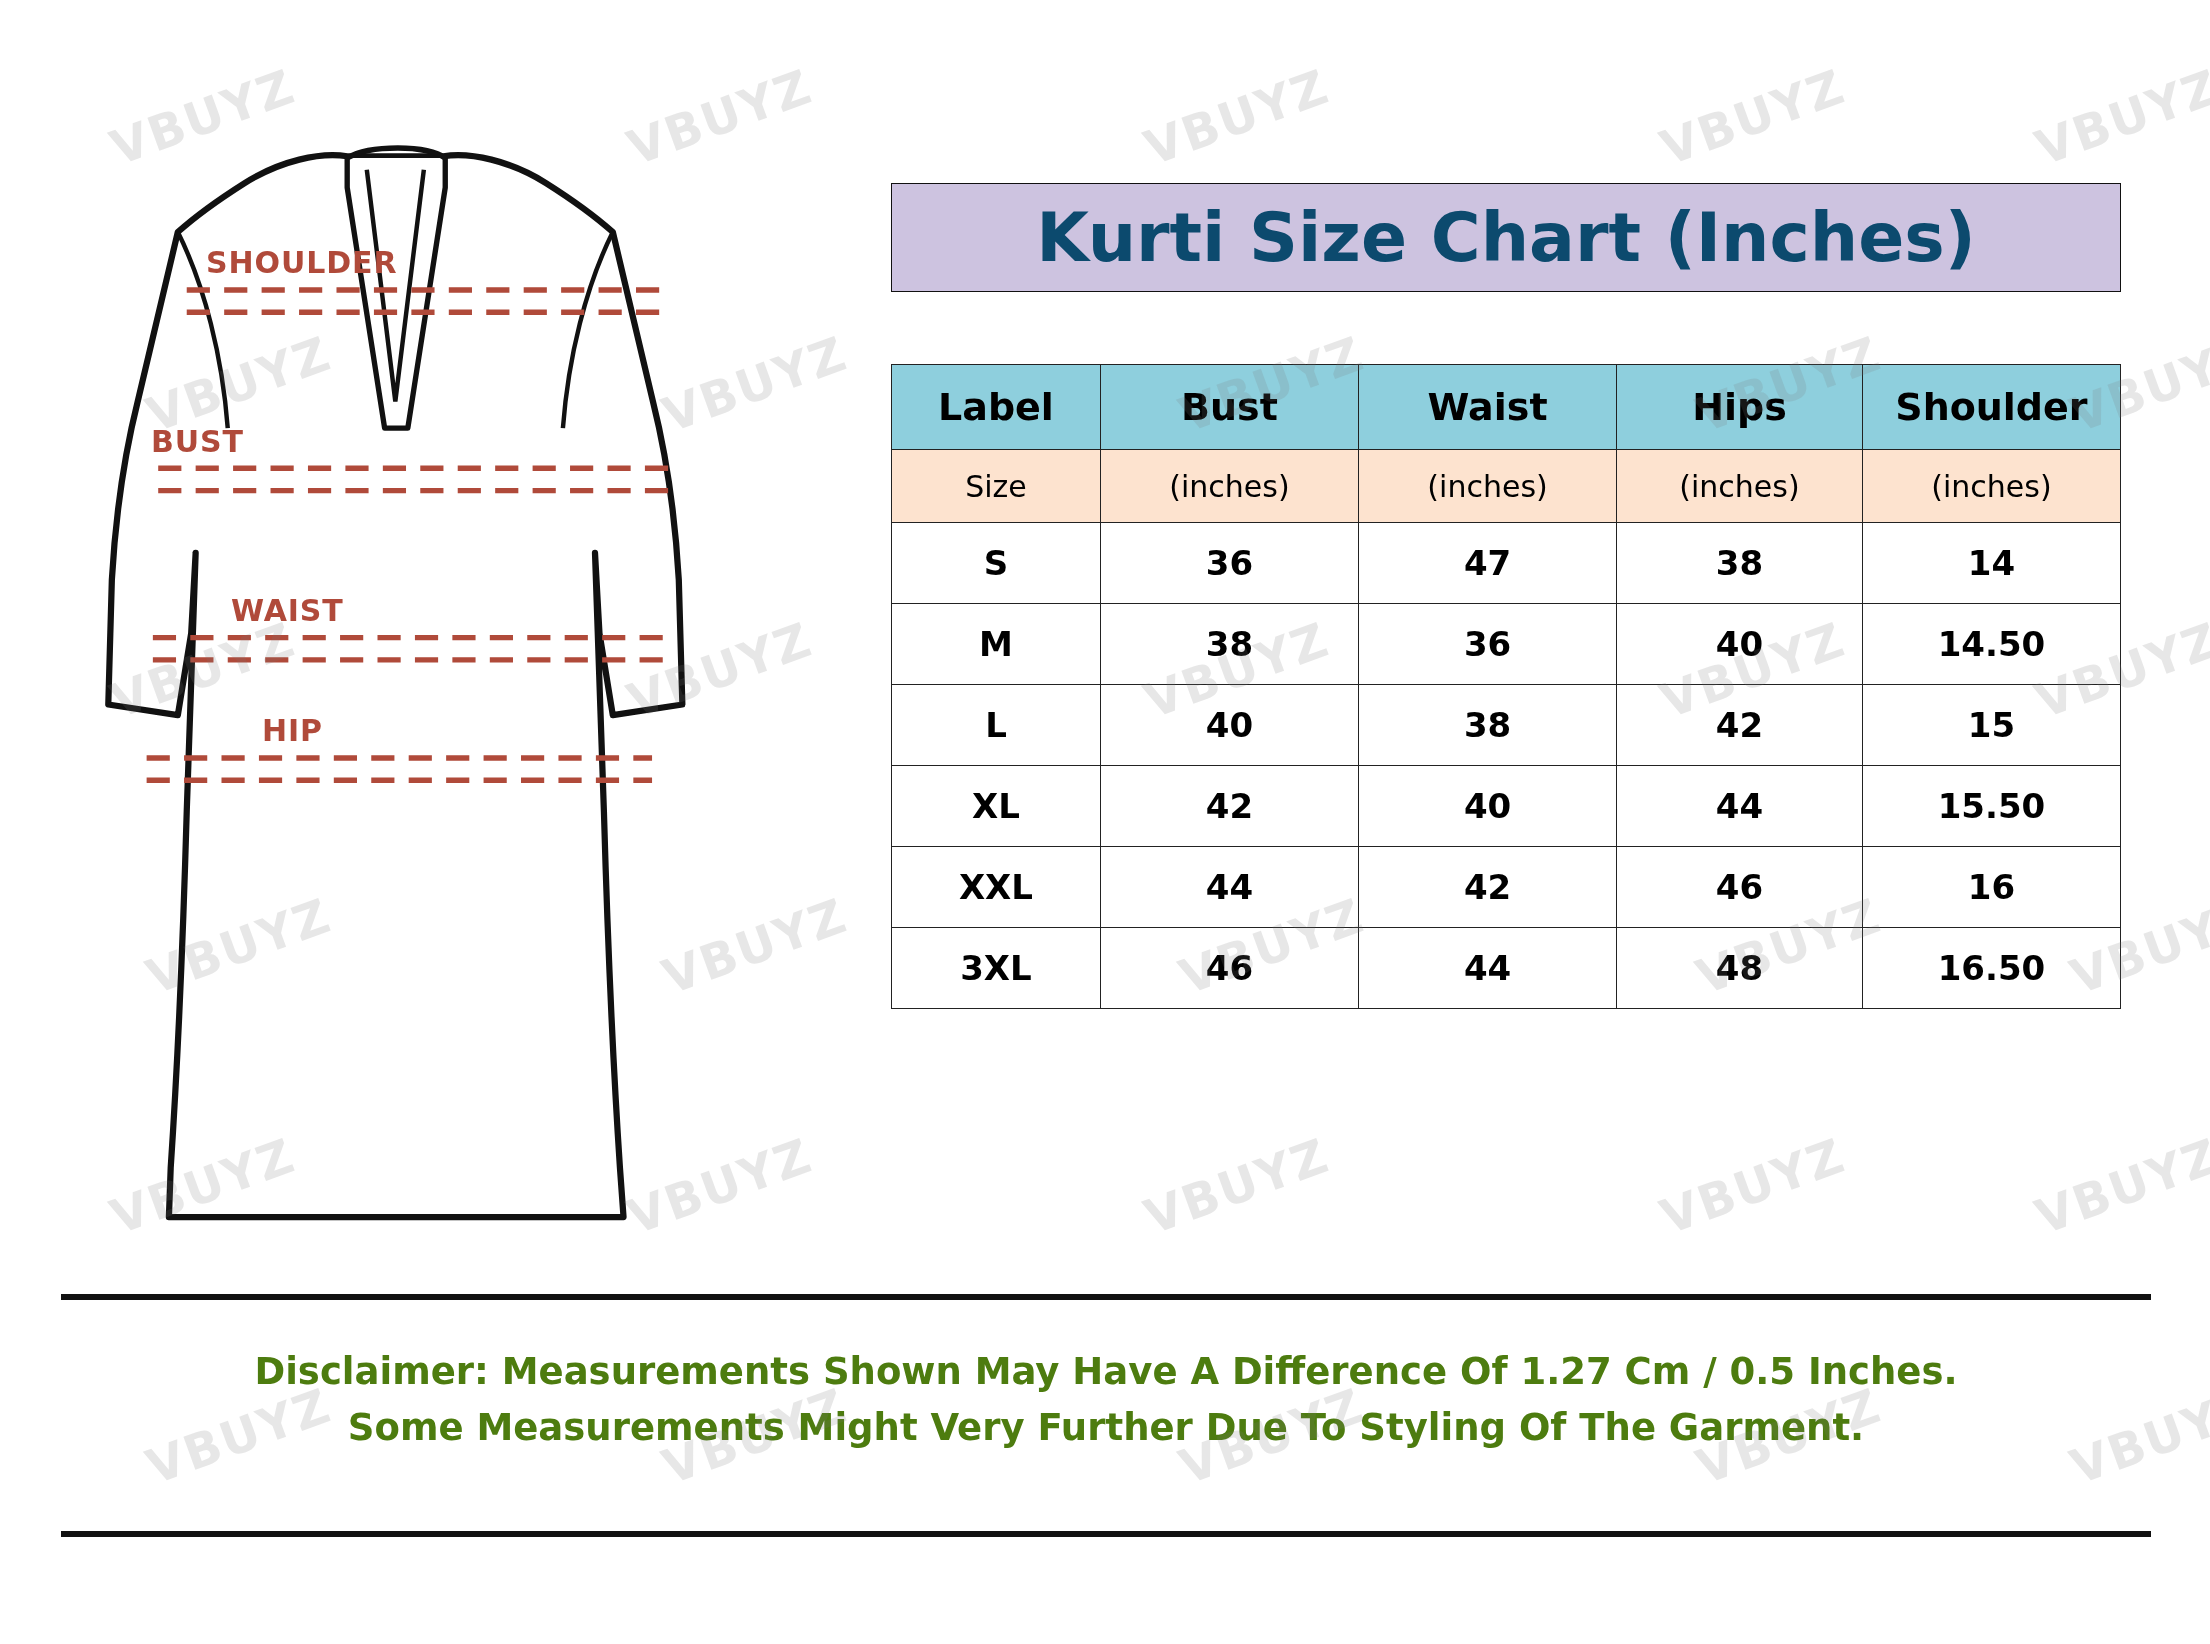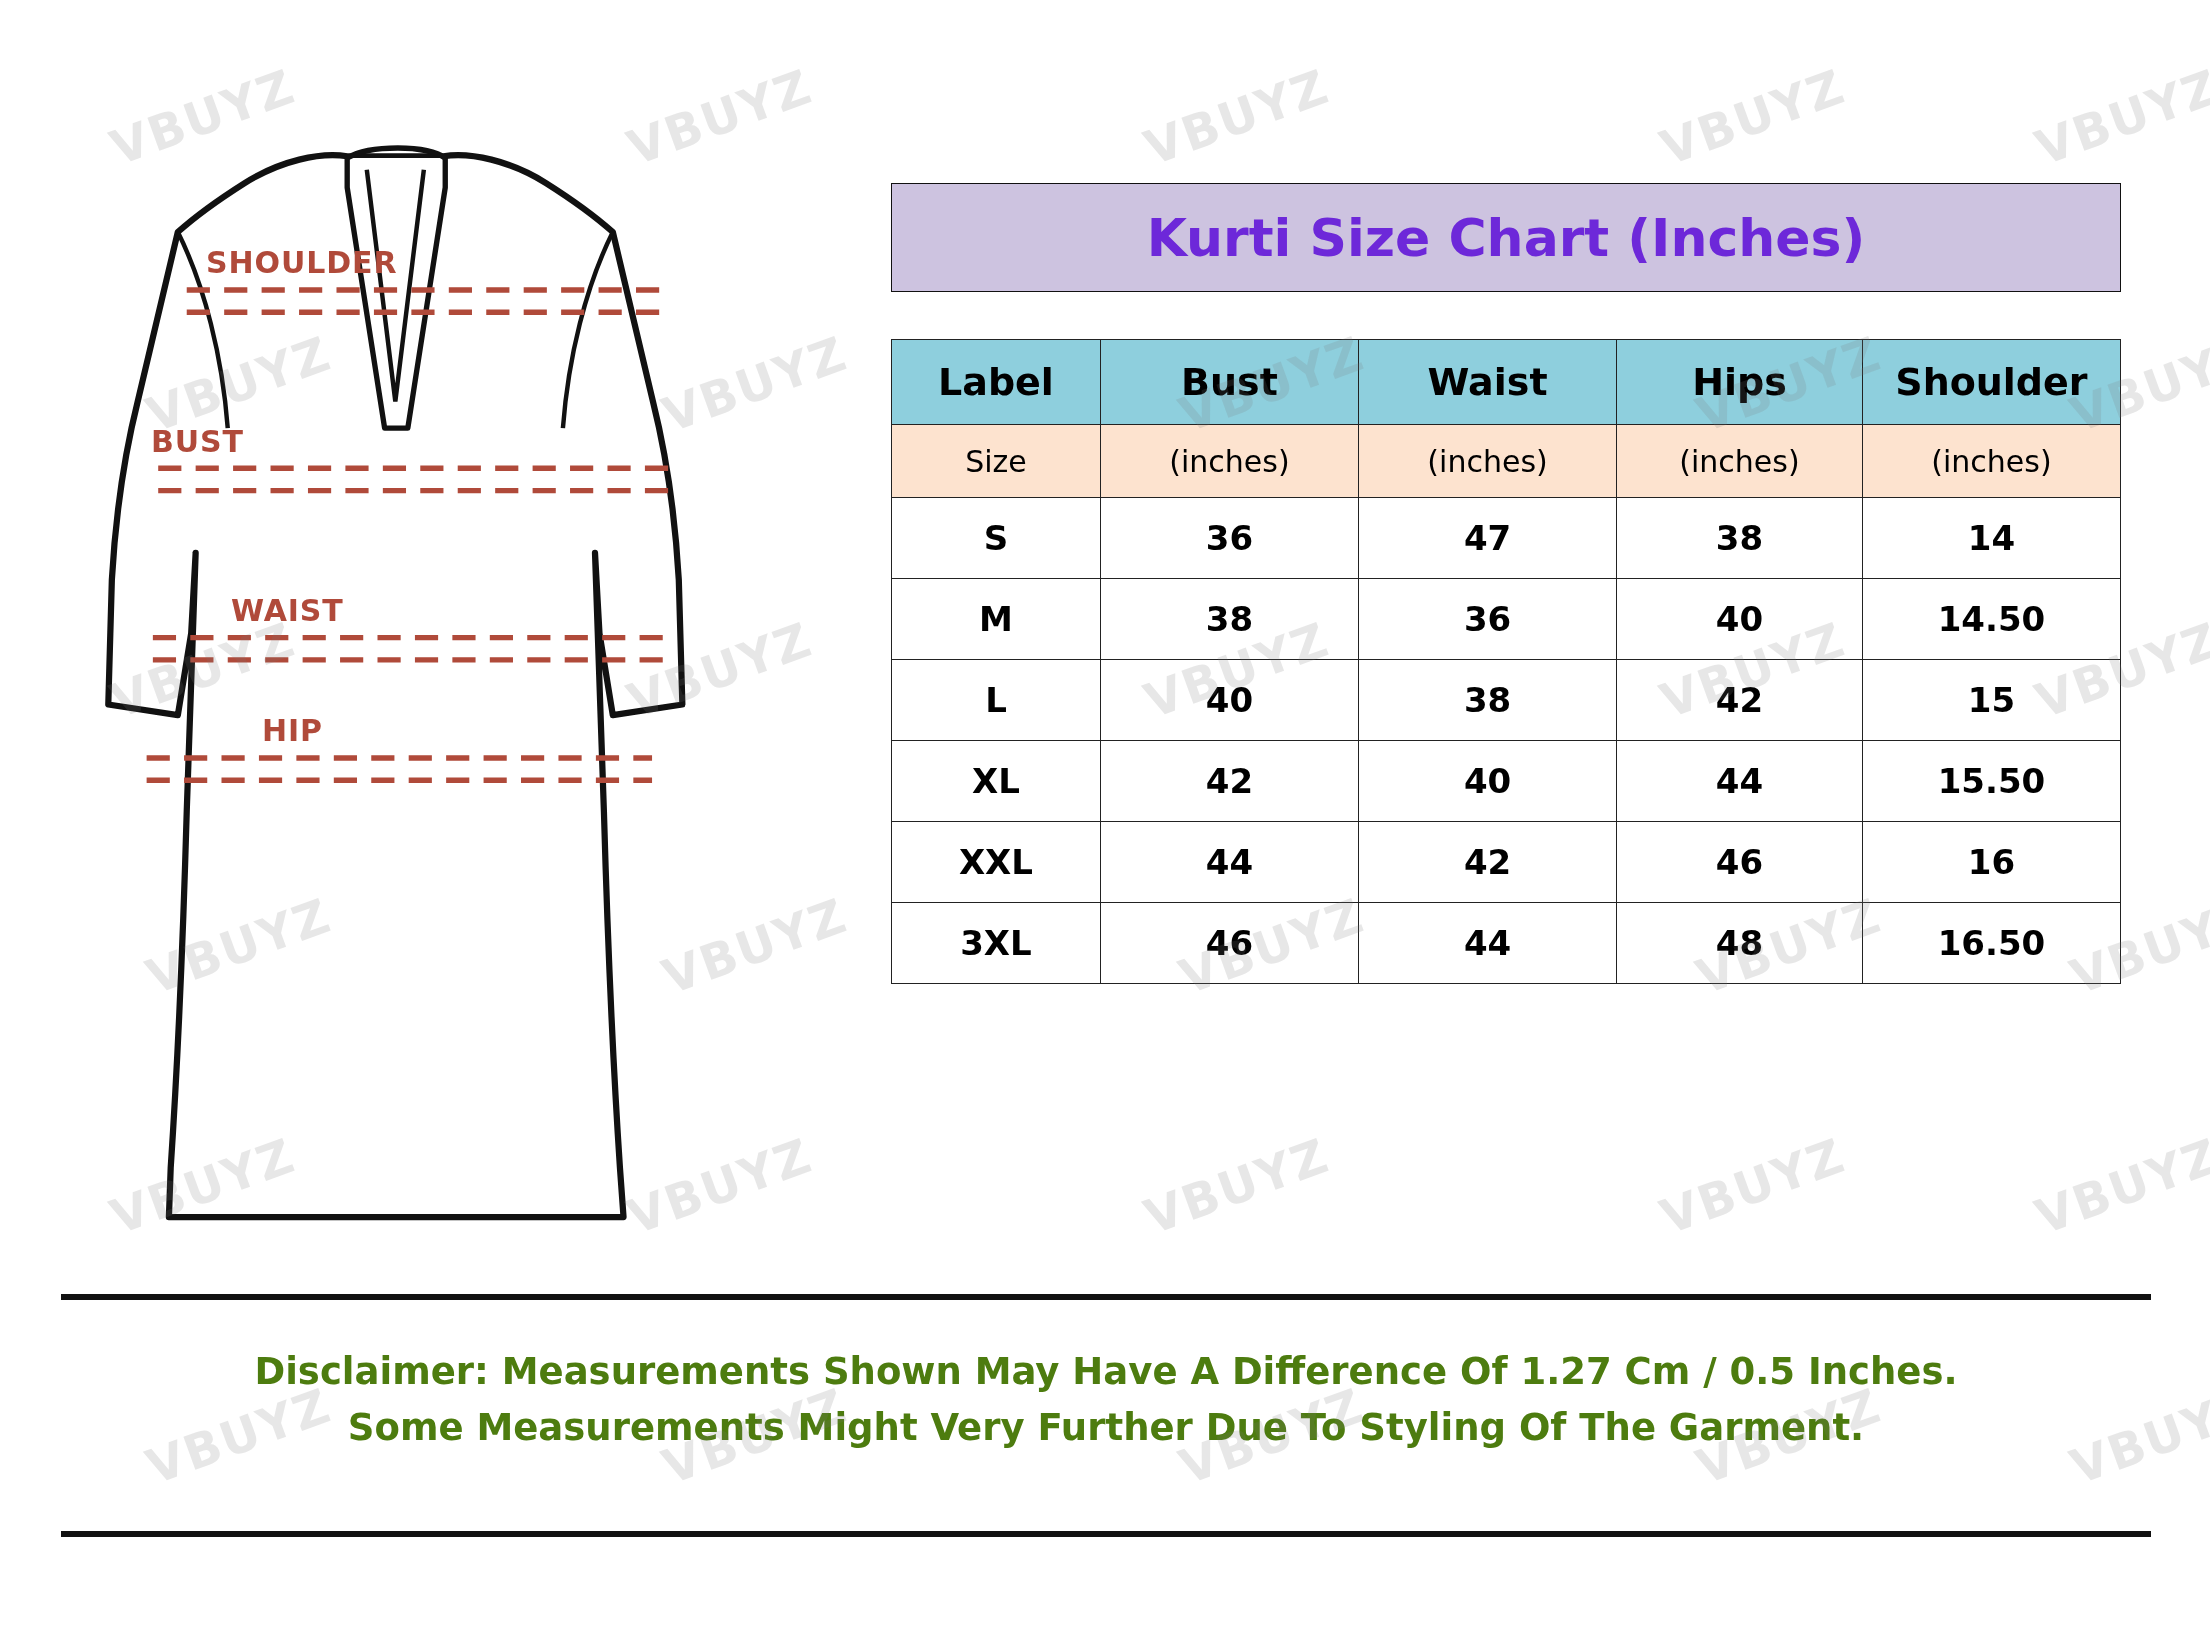--- a/index.html
+++ b/index.html
@@ -59,28 +59,28 @@
 
   #chart-title-box {
     background: #cdc3e0;
     border: 1.8px solid #111;
     height: 107px;
     display: flex;
     align-items: center;
     justify-content: center;
   }
   #chart-title-box .title-text {
-    font-size: 52px;
-    font-weight: 700;
-    color: #6d28d9;
+    font-size: 68px;
+    font-weight: 700;
+    color: #0c4a6e;
     font-family: "DejaVu Sans", sans-serif;
   }
 
   table.size-table {
-    margin-top: 47px;
+    margin-top: 72px;
     border-collapse: collapse;
     width: 100%;
     table-layout: fixed;
   }
   table.size-table td, table.size-table th {
     border: 1.8px solid #222;
     text-align: center;
     font-family: "DejaVu Sans", sans-serif;
     color: #000;
   }

